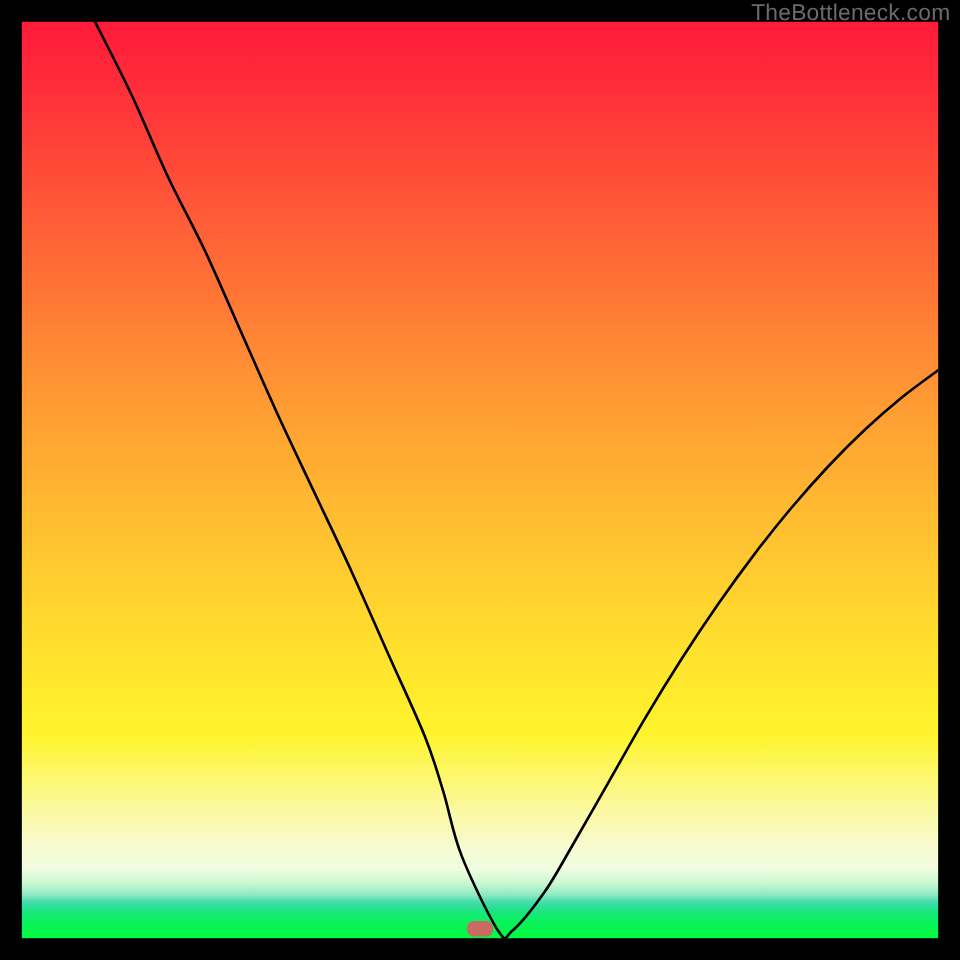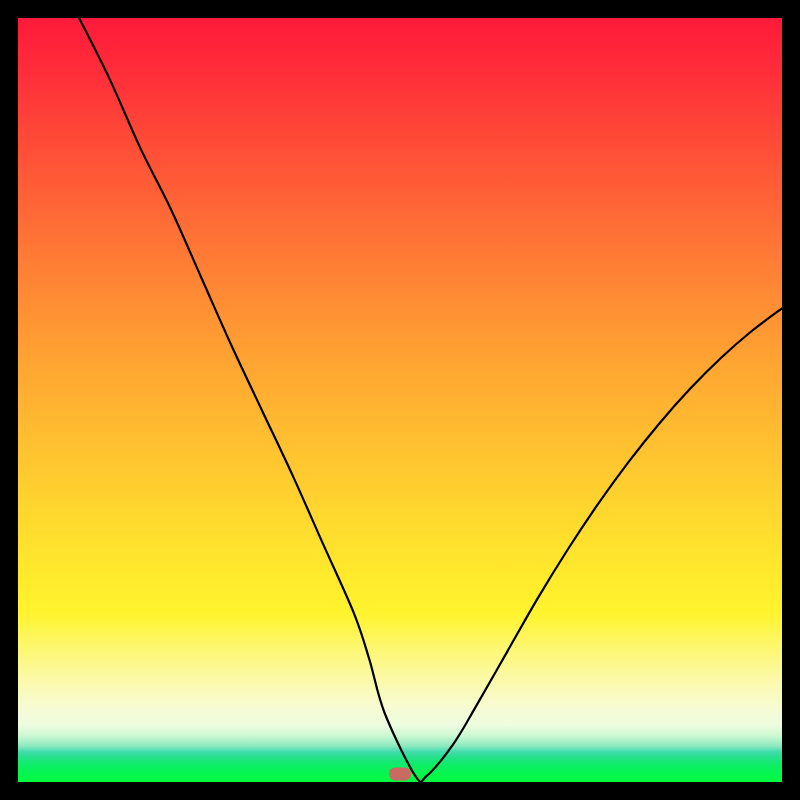--- a/index.html
+++ b/index.html
@@ -77,20 +77,21 @@
     font-size: 19px;
     letter-spacing: 0.2px;
     user-select: none;
   }
 </style>
 </head>
 <body>
 
 <div class="stage">
 
+  <div class="watermark">TheBottleneck.com</div>
 
   <div class="plot-area">
     <div class="gradient"></div>
 
     <svg class="curve-svg" viewBox="0 0 764 764" preserveAspectRatio="none">
       <path id="curve-path" fill="none" stroke="#000000" stroke-width="2.2" stroke-linejoin="round" stroke-linecap="round" d="M 61.12 0.00 C 66.21 10.19, 81.49 39.47, 91.68 61.12 C 101.87 82.77, 112.05 108.23, 122.24 129.88 C 132.43 151.53, 142.61 169.35, 152.80 191.00 C 162.99 212.65, 173.17 236.84, 183.36 259.76 C 193.55 282.68, 203.73 306.24, 213.92 328.52 C 224.11 350.80, 234.29 371.81, 244.48 393.46 C 254.67 415.11, 264.85 436.12, 275.04 458.40 C 285.23 480.68, 295.41 504.24, 305.60 527.16 C 315.79 550.08, 328.52 576.82, 336.16 595.92 C 343.80 615.02, 346.35 625.21, 351.44 641.76 C 356.53 658.31, 359.08 675.89, 366.72 695.24 C 374.36 714.59, 390.28 747.45, 397.28 757.89 C 404.28 768.33, 402.37 763.24, 408.74 757.89 C 415.11 752.54, 427.20 737.51, 435.48 725.80 C 443.76 714.09, 449.49 702.88, 458.40 687.60 C 467.31 672.32, 478.77 651.95, 488.96 634.12 C 499.15 616.29, 509.33 597.83, 519.52 580.64 C 529.71 563.45, 539.89 546.90, 550.08 530.98 C 560.27 515.06, 570.45 499.78, 580.64 485.14 C 590.83 470.50, 601.01 456.49, 611.20 443.12 C 621.39 429.75, 631.57 417.02, 641.76 404.92 C 651.95 392.82, 662.13 381.36, 672.32 370.54 C 682.51 359.72, 692.69 349.53, 702.88 339.98 C 713.07 330.43, 723.25 321.52, 733.44 313.24 C 743.63 304.96, 758.91 294.14, 764.00 290.32"></path>
     </svg>
 
     <div id="marker" class="marker" style="left: 382px; top: 756.36px; background: rgb(201, 106, 99);"></div>
   </div>

